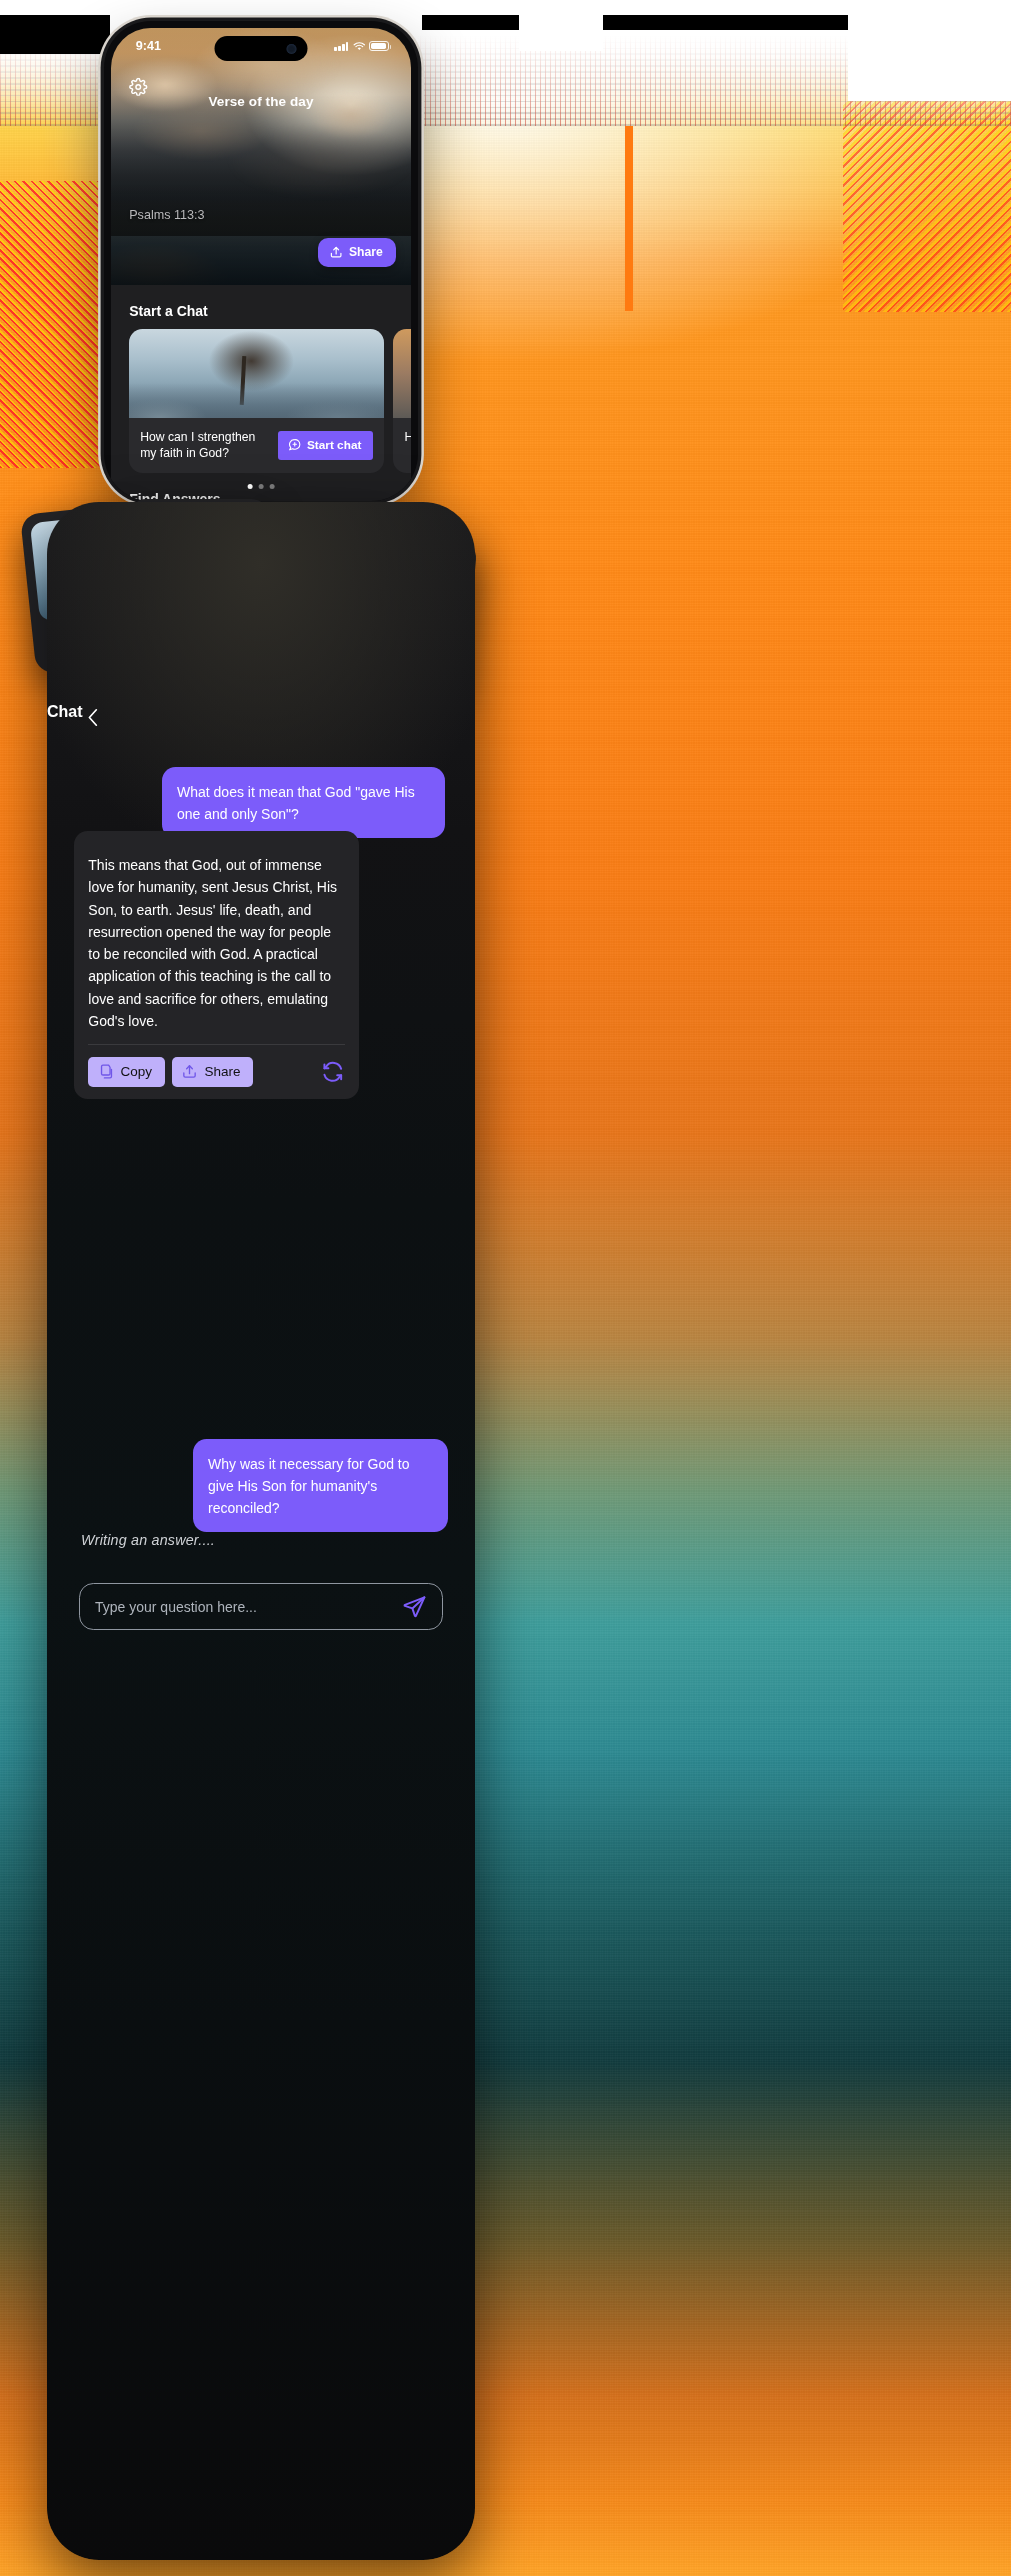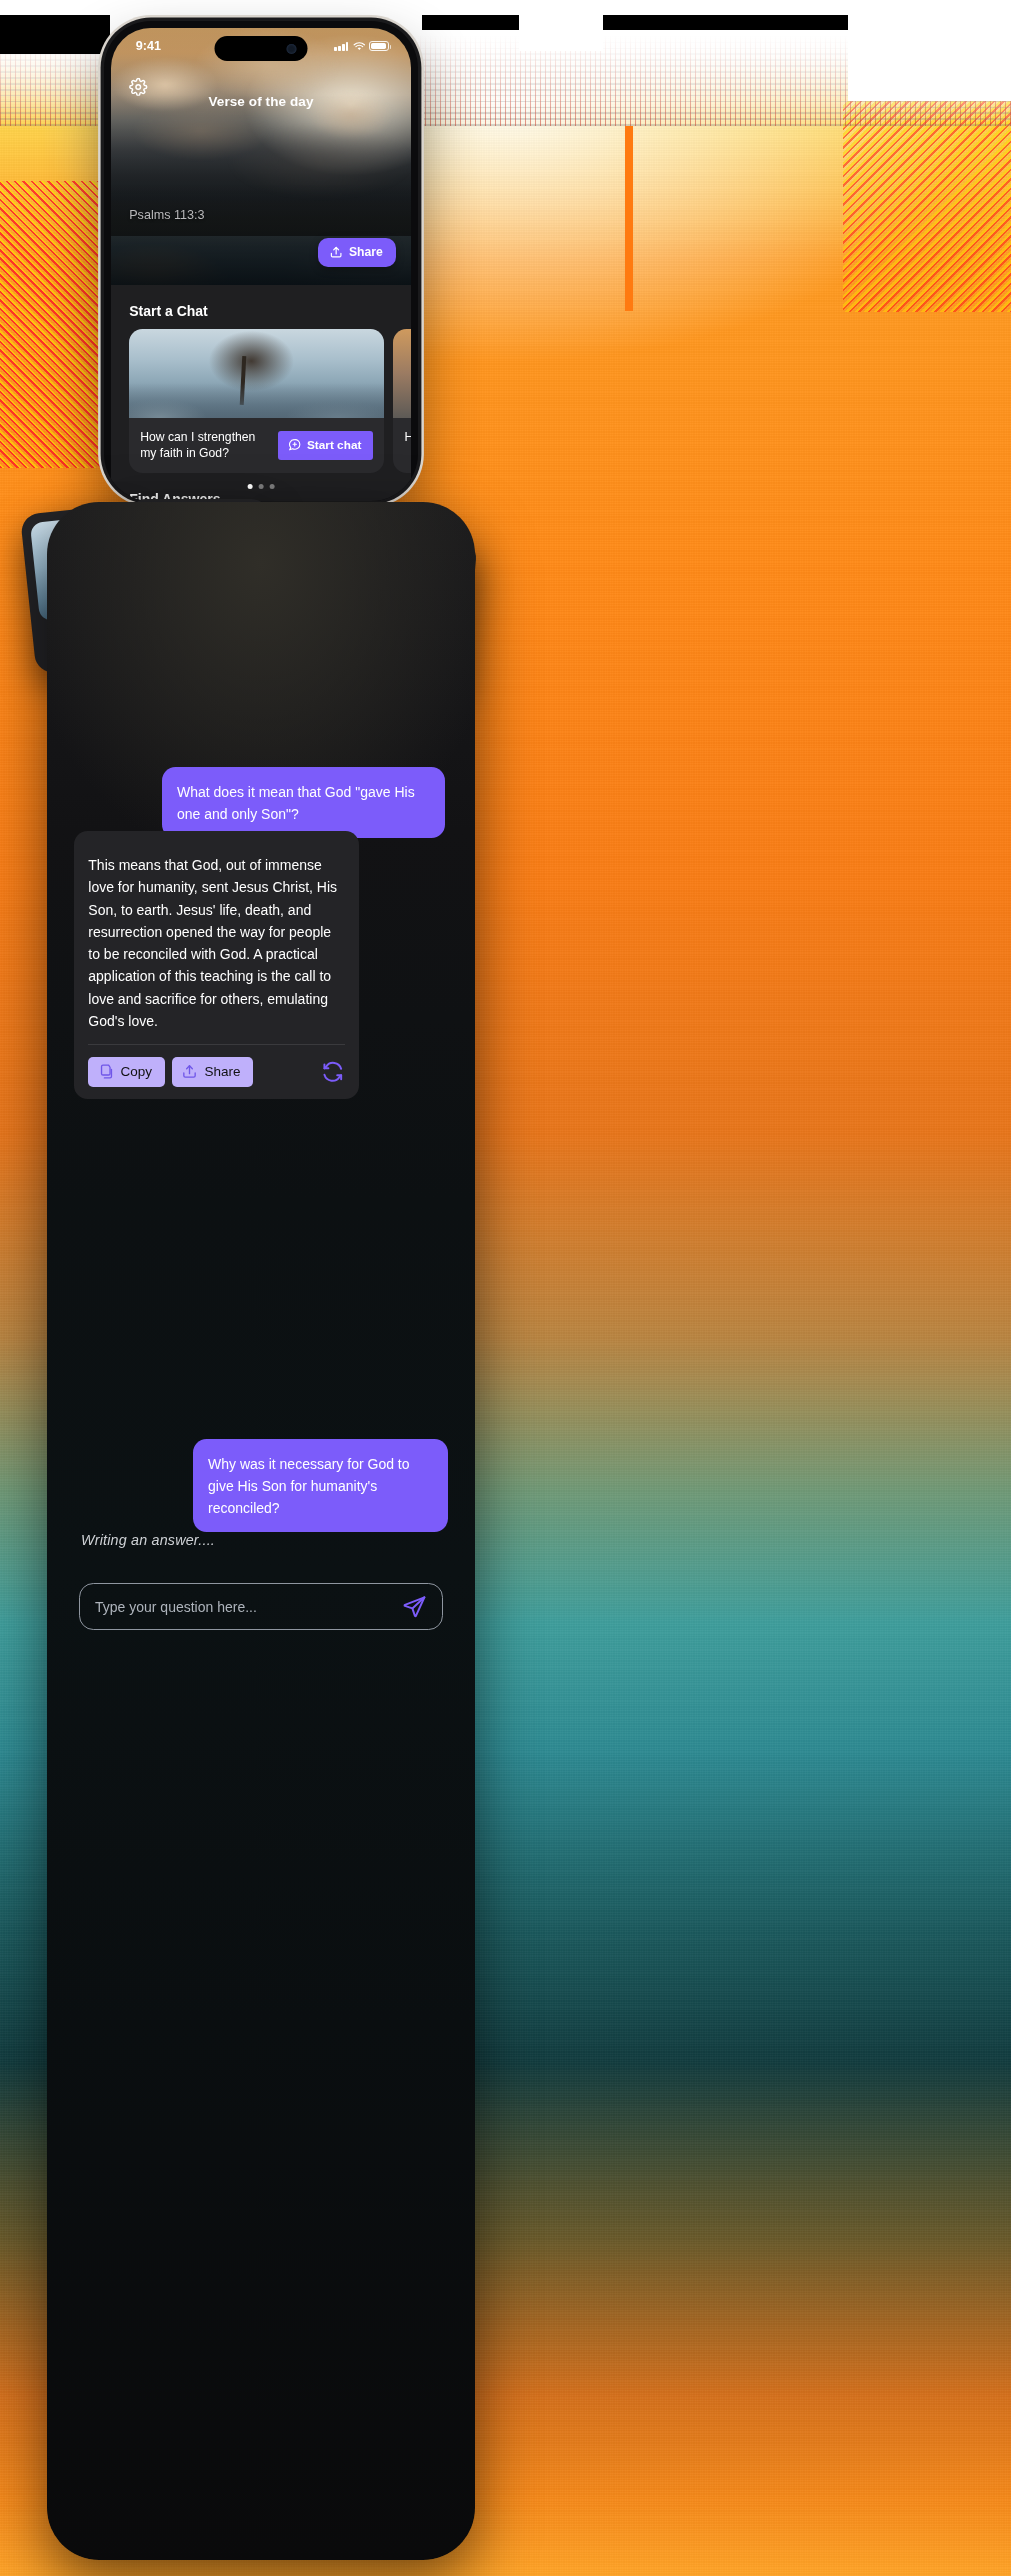--- a/index.html
+++ b/index.html
@@ -391,20 +391,28 @@
         </div>
       </div>
       <div class="sec-title">Find Answers</div>
     </div>
 
   </div>
 </div>
 
 <div id="chatphone">
 
+  <div id="chat-head">
+    <span id="chat-back">
+      <svg width="18.5" height="25" viewBox="0 0 24 32" fill="none" stroke="#fff" stroke-width="2.2" stroke-linecap="round" stroke-linejoin="round">
+        <path d="M16 6 7 16l9 10"></path>
+      </svg>
+    </span>
+    <span id="chat-title">Chat</span>
+  </div>
 
   <div class="bubble" id="msg1">What does it mean that God "gave His one and only Son"?</div>
 
   <div id="answer">
     <p>This means that God, out of immense love for humanity, sent Jesus Christ, His Son, to earth. Jesus' life, death, and resurrection opened the way for people to be reconciled with God. A practical application of this teaching is the call to love and sacrifice for others, emulating God's love.</p>
     <div id="answer-div"></div>
     <div id="answer-actions">
       <div class="pill">
         <svg width="17" height="17" viewBox="0 0 24 24" fill="none" stroke="#6f56e8" stroke-width="1.9" stroke-linecap="round" stroke-linejoin="round">
           <path d="M15 3H7a2 2 0 0 0-2 2v10a2 2 0 0 0 2 2h8a2 2 0 0 0 2-2V6l-2-3Z"></path>

